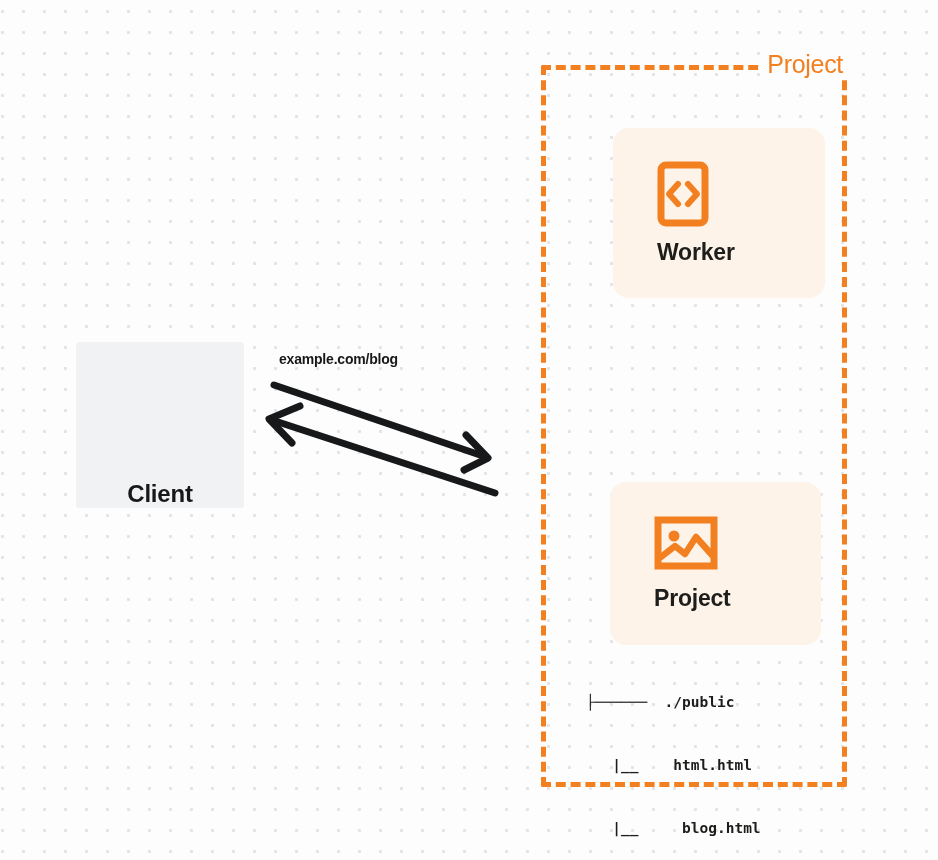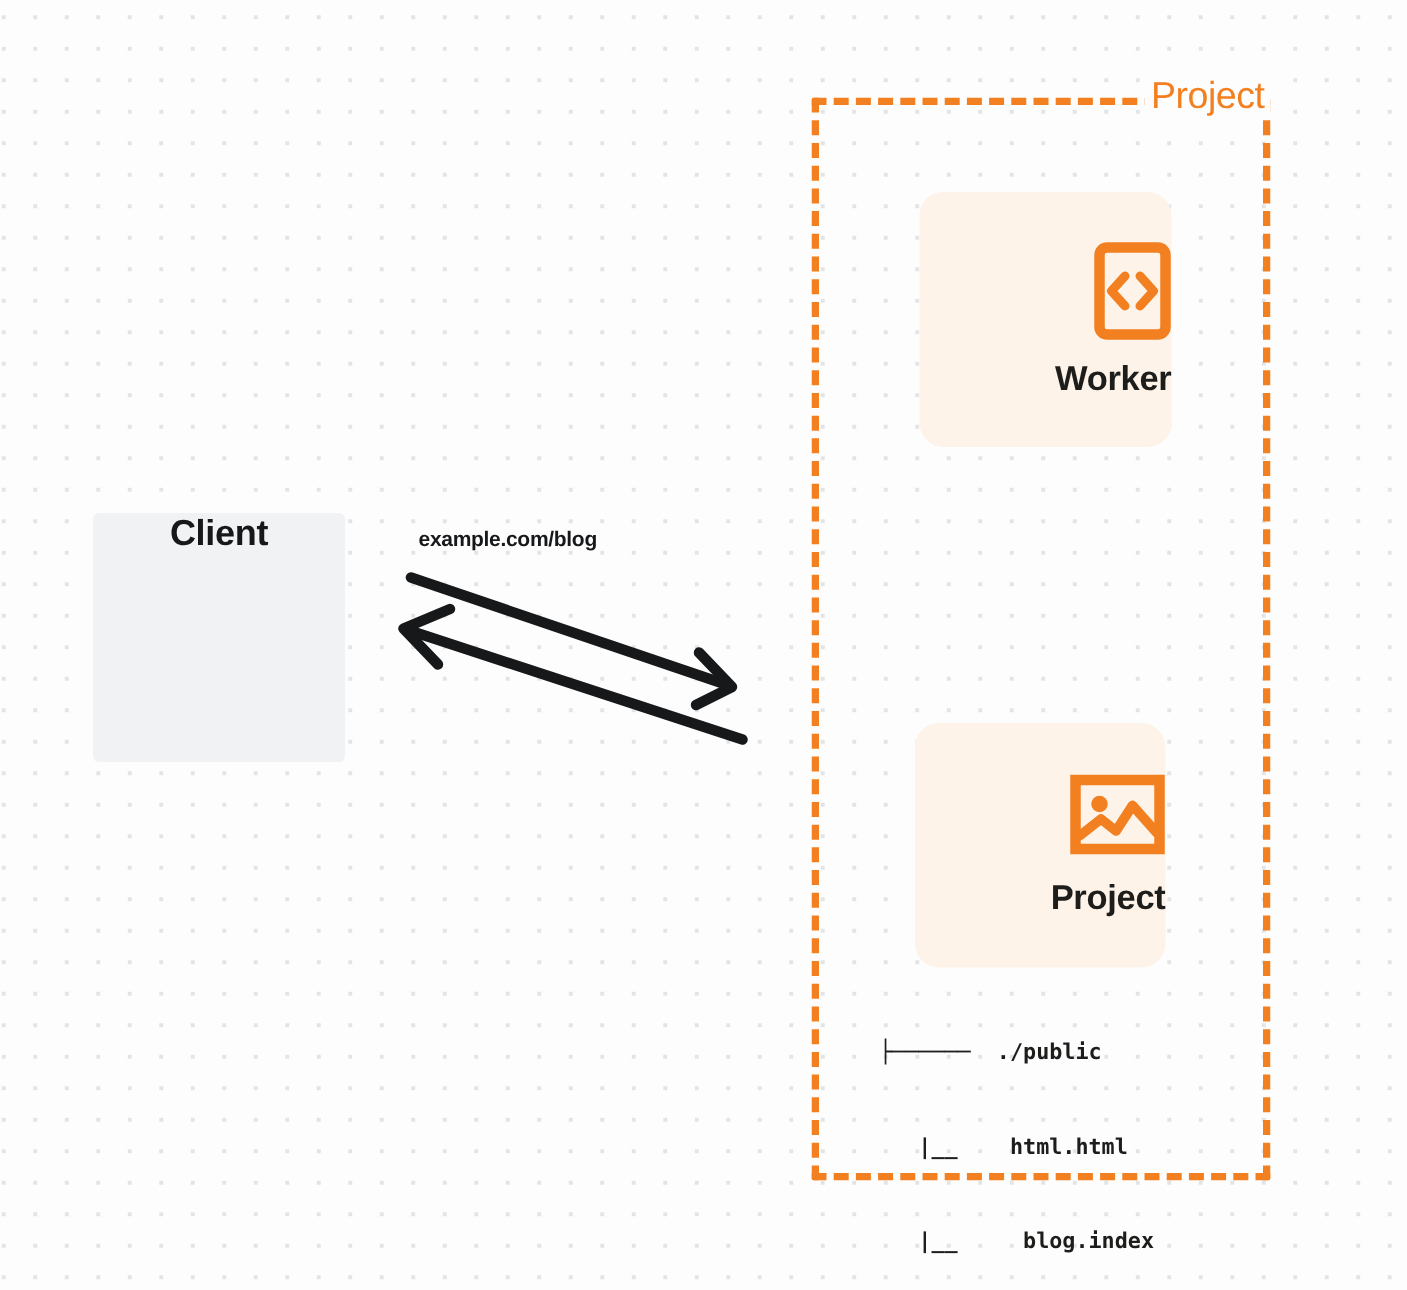--- a/index.html
+++ b/index.html
@@ -16,28 +16,28 @@
     background-image: radial-gradient(circle, #e3e4e6 1.4px, rgba(0,0,0,0) 1.5px);
     background-size: 21px 21px;
     background-position: 13px 1px;
     font-family: "Liberation Sans", sans-serif;
     -webkit-font-smoothing: antialiased;
   }
 
   
   .client-box {
     position: absolute;
-    left: 62px;
+    left: 76px;
     top: 342px;
     width: 168px;
     height: 166px;
     background: #f1f2f4;
     border-radius: 4px;
     display: flex;
-    align-items: flex-start;
+    align-items: flex-end;
     justify-content: center;
   }
   .client-label {
     font-size: 24px;
     font-weight: bold;
     color: #17181a;
     letter-spacing: -0.2px;
   }
 
   
@@ -90,22 +90,23 @@
     padding: 0 4px;
   }
 
   
   .card {
     position: absolute;
     background: #fdf3e8;
     border-radius: 16px;
     display: flex;
     flex-direction: column;
-    align-items: flex-end;
+    align-items: flex-start;
     justify-content: center;
+    padding-left: 44px;
   }
   .card-worker {
     left: 613px;
     top: 128px;
     width: 168px;
     height: 170px;
   }
   .card-assets {
     left: 610px;
     top: 482px;
@@ -181,17 +182,17 @@
       <rect x="4" y="5" width="56" height="46" fill="none" stroke="#f38020" stroke-width="7"></rect>
       <circle cx="20" cy="21" r="5.5" fill="#f38020"></circle>
       <polyline points="7,42 21,31 31,39 42,22 58,40" fill="none" stroke="#f38020" stroke-width="6.5" stroke-linecap="round" stroke-linejoin="round"></polyline>
     </svg>
     <div class="card-label">Project</div>
   </div>
 
   <div class="file-tree">
     <span class="tree-row">├──────  ./public</span>
     <span class="tree-row">   |__    html.html</span>
-    <span class="tree-row">   |__     blog.index</span>
+    <span class="tree-row">   |__     blog.html</span>
     
   </div>
 
 </div>
 
 </body></html>

